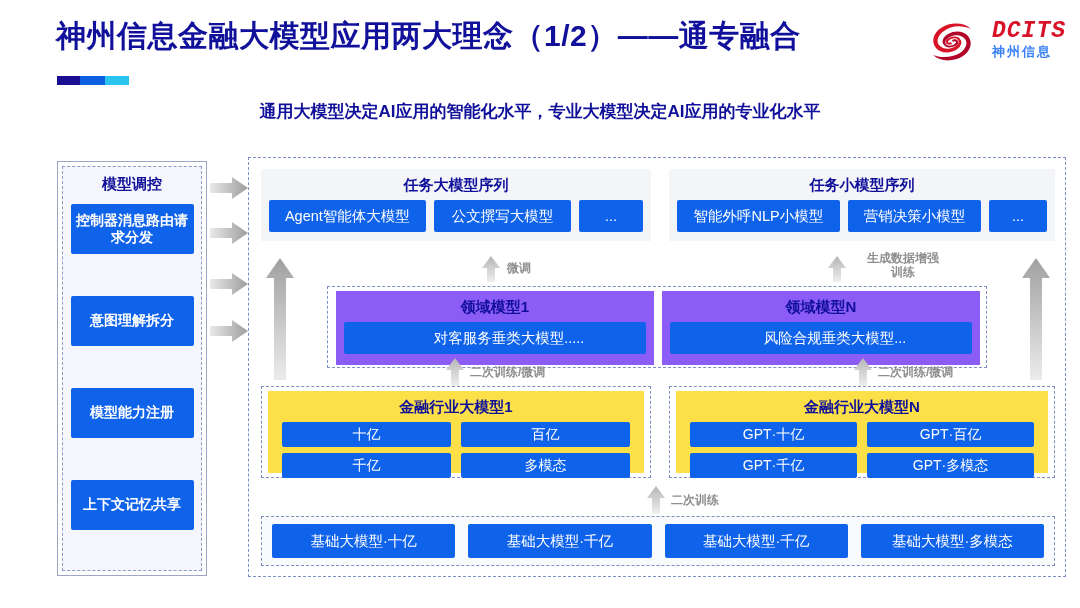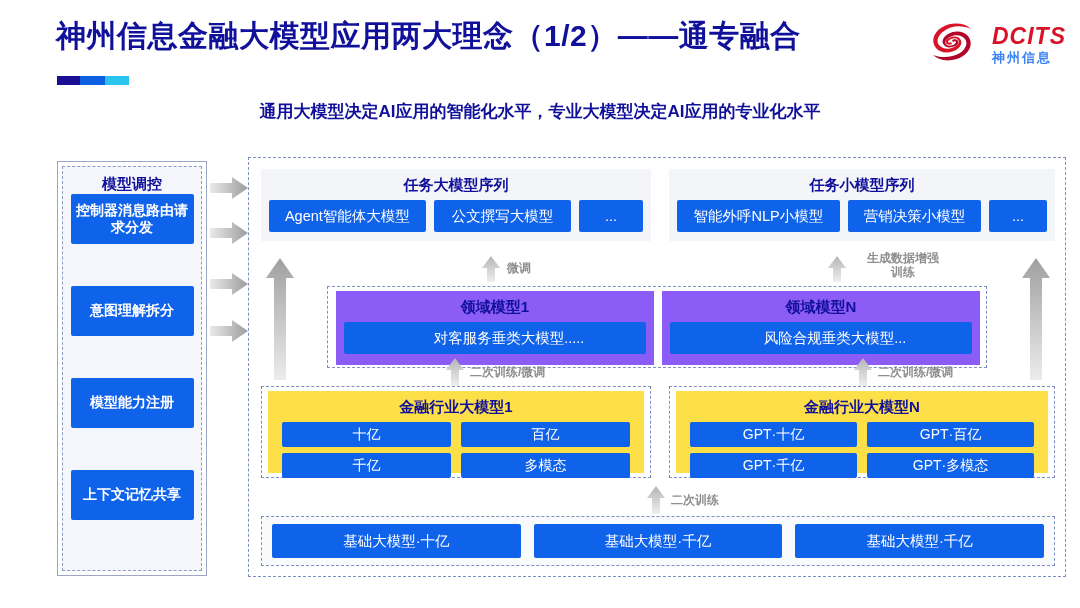--- a/index.html
+++ b/index.html
@@ -17,21 +17,21 @@
     position:absolute;left:56px;top:16px;
     font-size:30px;font-weight:bold;color:#10109a;
     letter-spacing:.5px;white-space:nowrap;
   }
   .accent-bar{position:absolute;left:57px;top:76px;width:72px;height:9px;display:flex;}
   .accent-bar i{display:block;height:100%;}
   .accent-bar i:nth-child(1){width:32%;background:#1a0f92;}
   .accent-bar i:nth-child(2){width:34%;background:#0b5fe0;}
   .accent-bar i:nth-child(3){width:34%;background:#2bc3f0;}
 
-  .logo{position:absolute;right:14px;top:20px;display:flex;align-items:flex-end;gap:18px;}
+  .logo{position:absolute;right:14px;top:20px;display:flex;align-items:flex-start;gap:18px;font-family:Liberation Mono, monospace;}
   .logo-mark{width:44px;height:44px;flex:0 0 44px;}
   .logo-txt{display:flex;flex-direction:column;line-height:1;}
   .logo-en{font-size:23px;font-weight:bold;color:#d81327;letter-spacing:1px;font-style:italic;}
   .logo-cn{font-size:13px;font-weight:bold;color:#3b82f6;letter-spacing:2px;margin-top:3px;}
 
   .subtitle{
     position:absolute;left:0;right:0;top:100px;text-align:center;
     font-size:17px;font-weight:bold;color:#10109a;
   }
 
@@ -39,21 +39,21 @@
   .ctrl{
     position:absolute;left:57px;top:161px;width:150px;height:415px;
     border:1px solid #9aa6c4;background:#fff;box-sizing:border-box;padding:4px;
   }
   .ctrl-inner{
     width:100%;height:100%;box-sizing:border-box;
     border:1px dashed #8d9bc0;background:#f4f6fb;
     display:flex;flex-direction:column;align-items:center;
     padding:8px 9px 10px;
   }
-  .ctrl-title{font-size:15px;font-weight:bold;color:#10109a;}
+  .ctrl-title{font-size:15px;font-weight:bold;color:#10109a;margin-bottom:10px;}
   .ctrl-box{
     width:123px;background:#0f62ea;color:#fff;font-size:14px;font-weight:bold;
     text-align:center;border-radius:2px;
     display:flex;align-items:center;justify-content:center;line-height:1.25;
     padding:4px 4px;box-sizing:border-box;
   }
   .ctrl-box.b1{height:50px;margin-bottom:42px;}
   .ctrl-box.b2{height:50px;margin-bottom:42px;}
   .ctrl-box.b3{height:50px;margin-bottom:42px;}
   .ctrl-box.b4{height:50px;}
@@ -356,16 +356,17 @@
           </defs>
           <path d="M10 0l9 12h-5v16H6V12H1z" fill="url(#gF5)"></path>
         </svg>
     </div>
     <div class="ua-label" style="left:422px;top:335px;">二次训练</div>
 
     <div class="base-wrap">
       <div class="base-chip">基础大模型·十亿</div>
       <div class="base-chip">基础大模型·千亿</div>
       <div class="base-chip">基础大模型·千亿</div>
+      <div class="base-chip">基础大模型·多模态</div>
     </div>
 
   </div>
 </div>
 
 </body></html>

